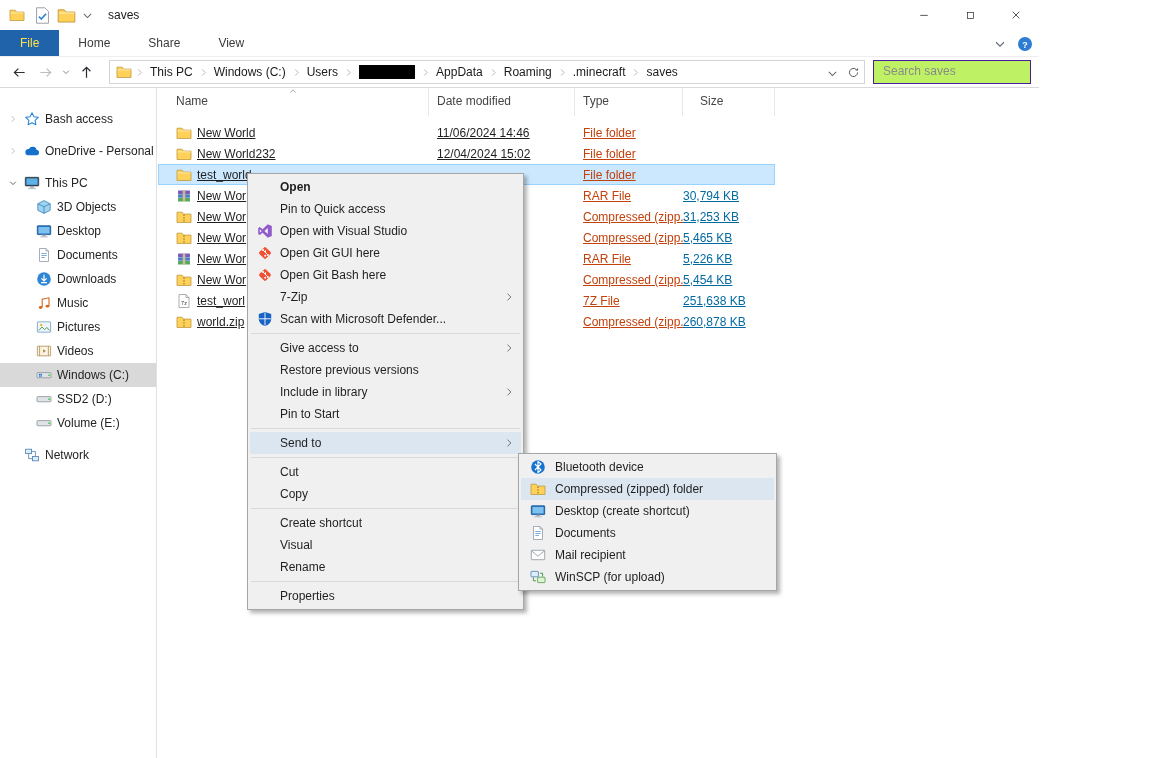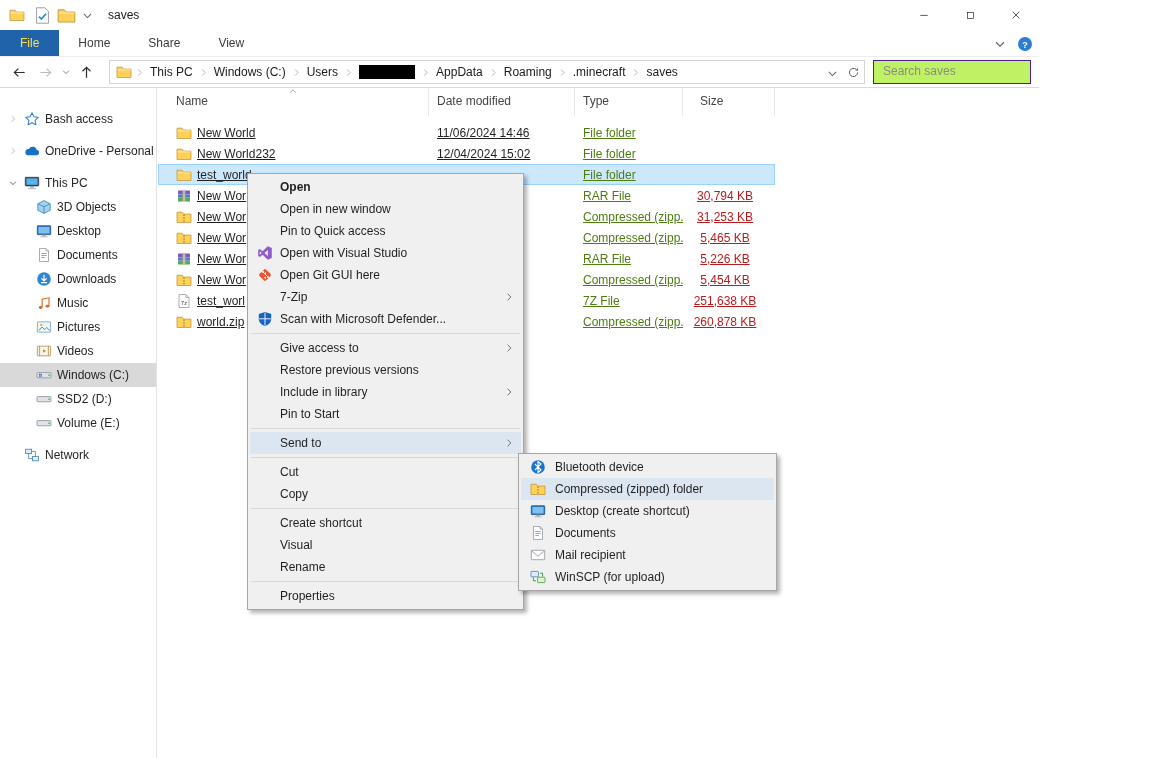--- a/index.html
+++ b/index.html
@@ -65,22 +65,22 @@
   .h-size { width:92px; padding-left:17px; }
   .sortmark { position:absolute; top:-3px; left:50%; margin-left:-6px; width:12px; height:12px; }
   .file-rows { position:absolute; top:34px; left:0; width:617px; }
   .row { height:21px; display:flex; align-items:center; }
   .row.selected { background:#cce8ff; box-shadow:inset 0 0 0 1px #99d1ff; }
   .cell { overflow:hidden; white-space:nowrap;text-decoration:underline; }
   .c-name { width:271px; display:flex; align-items:center; }
   .c-name .fico { width:16px; height:16px; margin-left:18px; flex:none; }
   .c-name .ftxt { margin-left:5px; }
   .c-date { width:146px; padding-left:8px; color:#1f1f1f; }
-  .c-type { width:108px; padding-left:8px; color:#4d7c0f; }
-  .c-size { width:92px; padding-right:8px; text-align:center; color:#b91c1c; }
+  .c-type { width:108px; padding-left:8px; color:#c2410c; }
+  .c-size { width:92px; padding-right:8px; text-align:left; color:#0369a1; }
 
   
   .menu { position:absolute; background:#f0f0f0; border:1px solid #a6a6a6; box-shadow:3px 3px 4px rgba(0,0,0,.3); padding:2px; z-index:10; }
   .context-menu { left:247px; top:173px; width:277px; }
   .submenu { left:518px; top:453px; width:259px; z-index:11; }
   .menu-item { position:relative; height:22px; display:flex; align-items:center; padding-left:30px; padding-right:22px; cursor:default; }
   .submenu .menu-item { padding-left:34px; }
   .menu-item.bold { font-weight:bold; }
   .menu-item.hl { background:#dbe6f1; }
   .menu-item .mico { position:absolute; left:7px; top:3px; width:16px; height:16px; }
@@ -599,23 +599,20 @@
           <div class="cell c-size">260,878 KB</div>
         </div>
       </div>
   </div>
 
   <div class="menu context-menu">
       <div class="menu-item bold">
         <span class="mlbl">Open</span>
       </div>
       <div class="menu-item">
-        <span class="mlbl">Open in new window</span>
-      </div>
-      <div class="menu-item">
         <span class="mlbl">Pin to Quick access</span>
       </div>
       <div class="menu-item">
         <span class="mico">
           <svg viewBox="0 0 16 16">
             <path d="M10.8 1.2 5.6 6.3 2.8 4.1l-1.6.8v6.2l1.6.8 2.8-2.2 5.2 5.1 4-1.9V3.1z" fill="#915bc9"></path>
             <path d="M2.8 6.2v3.6L4.7 8zM10.8 5 7.5 8l3.3 3z" fill="#fff" opacity=".92"></path>
           </svg>
         </span>
         <span class="mlbl">Open with Visual Studio</span>
@@ -626,20 +623,32 @@
             <rect x="3.4" y="3.4" width="9.2" height="9.2" rx="1.6" transform="rotate(45 8 8)" fill="#f05133"></rect>
             <path d="M6.2 5.2l4.6 4.6M8.4 5.2v2.4" stroke="#fff" stroke-width="1"></path>
             <circle cx="6" cy="5" r="1" fill="#fff"></circle>
             <circle cx="10.9" cy="9.9" r="1" fill="#fff"></circle>
             <circle cx="8.2" cy="10.8" r="1" fill="#fff"></circle>
           </svg>
         </span>
         <span class="mlbl">Open Git GUI here</span>
       </div>
       <div class="menu-item">
+        <span class="mico">
+          <svg viewBox="0 0 16 16">
+            <rect x="3.4" y="3.4" width="9.2" height="9.2" rx="1.6" transform="rotate(45 8 8)" fill="#f05133"></rect>
+            <path d="M6.2 5.2l4.6 4.6M8.4 5.2v2.4" stroke="#fff" stroke-width="1"></path>
+            <circle cx="6" cy="5" r="1" fill="#fff"></circle>
+            <circle cx="10.9" cy="9.9" r="1" fill="#fff"></circle>
+            <circle cx="8.2" cy="10.8" r="1" fill="#fff"></circle>
+          </svg>
+        </span>
+        <span class="mlbl">Open Git Bash here</span>
+      </div>
+      <div class="menu-item">
         <span class="mlbl">7-Zip</span>
         <span class="marrow">
           <svg viewBox="0 0 16 16">
             <path d="M6 3.5 10.5 8 6 12.5" fill="none" stroke="#5f6a75" stroke-width="1.2"></path>
           </svg>
         </span>
       </div>
       <div class="menu-item">
         <span class="mico">
           <svg viewBox="0 0 16 16">

